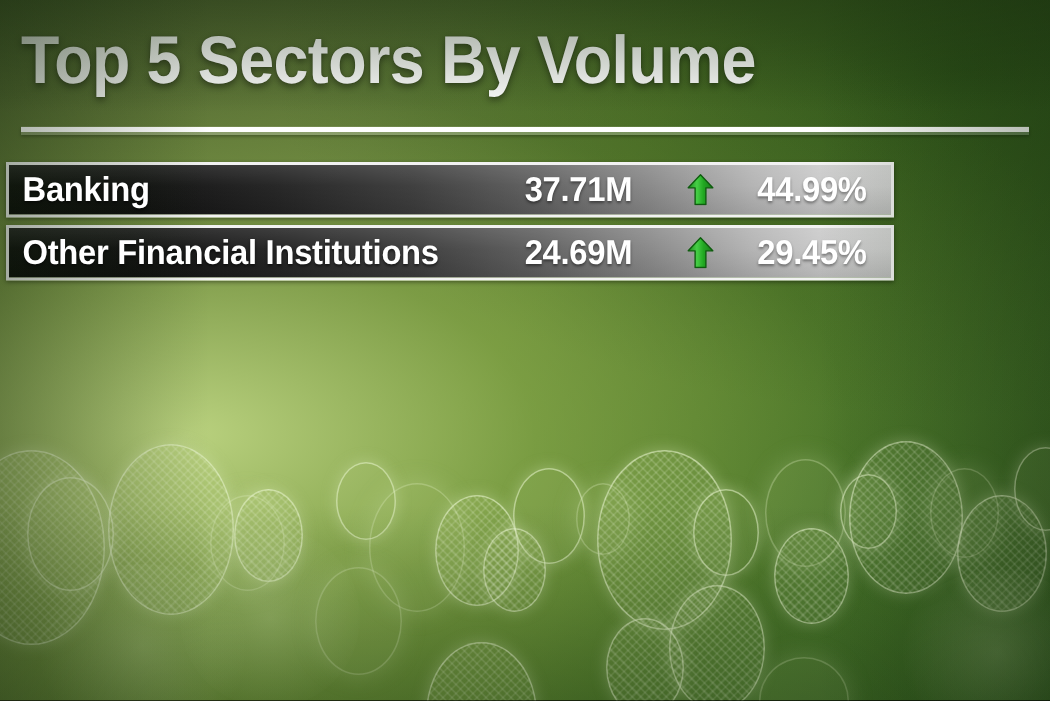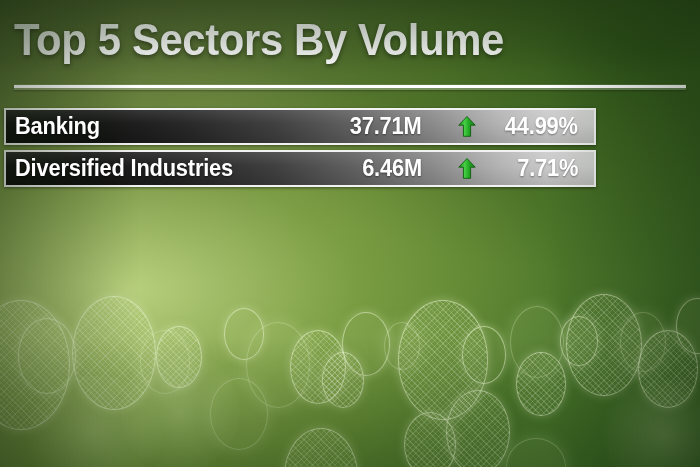--- a/index.html
+++ b/index.html
@@ -241,30 +241,30 @@
               <stop offset="62%" stop-color="#22a822"></stop>
               <stop offset="100%" stop-color="#1a7a1a"></stop>
             </linearGradient>
           </defs>
           <path d="M9 0.5 L17.2 9.2 L12.6 9.2 L12.6 20.3 L5.4 20.3 L5.4 9.2 L0.8 9.2 Z" fill="url(#ag1)" stroke="#0e5c0e" stroke-width="0.9" stroke-linejoin="round"></path>
         </svg>
       </span>
       <span class="cell-pct">44.99%</span>
     </div>
 
-
-
     <div class="row">
-      <span class="cell-label">Diversified Industries</span>
-      <span class="cell-volume">6.46M</span>
+      <span class="cell-label">Other Financial Institutions</span>
+      <span class="cell-volume">24.69M</span>
       <span class="cell-arrow">
         <svg width="18" height="21" viewBox="0 0 18 21" aria-hidden="true">
           <path d="M9 0.5 L17.2 9.2 L12.6 9.2 L12.6 20.3 L5.4 20.3 L5.4 9.2 L0.8 9.2 Z" fill="url(#ag1)" stroke="#0e5c0e" stroke-width="0.9" stroke-linejoin="round"></path>
         </svg>
       </span>
-      <span class="cell-pct">7.71%</span>
+      <span class="cell-pct">29.45%</span>
     </div>
+
+
 
 
   </div>
 
   <div class="bg-vign"></div>
 </div>
 
 </body></html>

